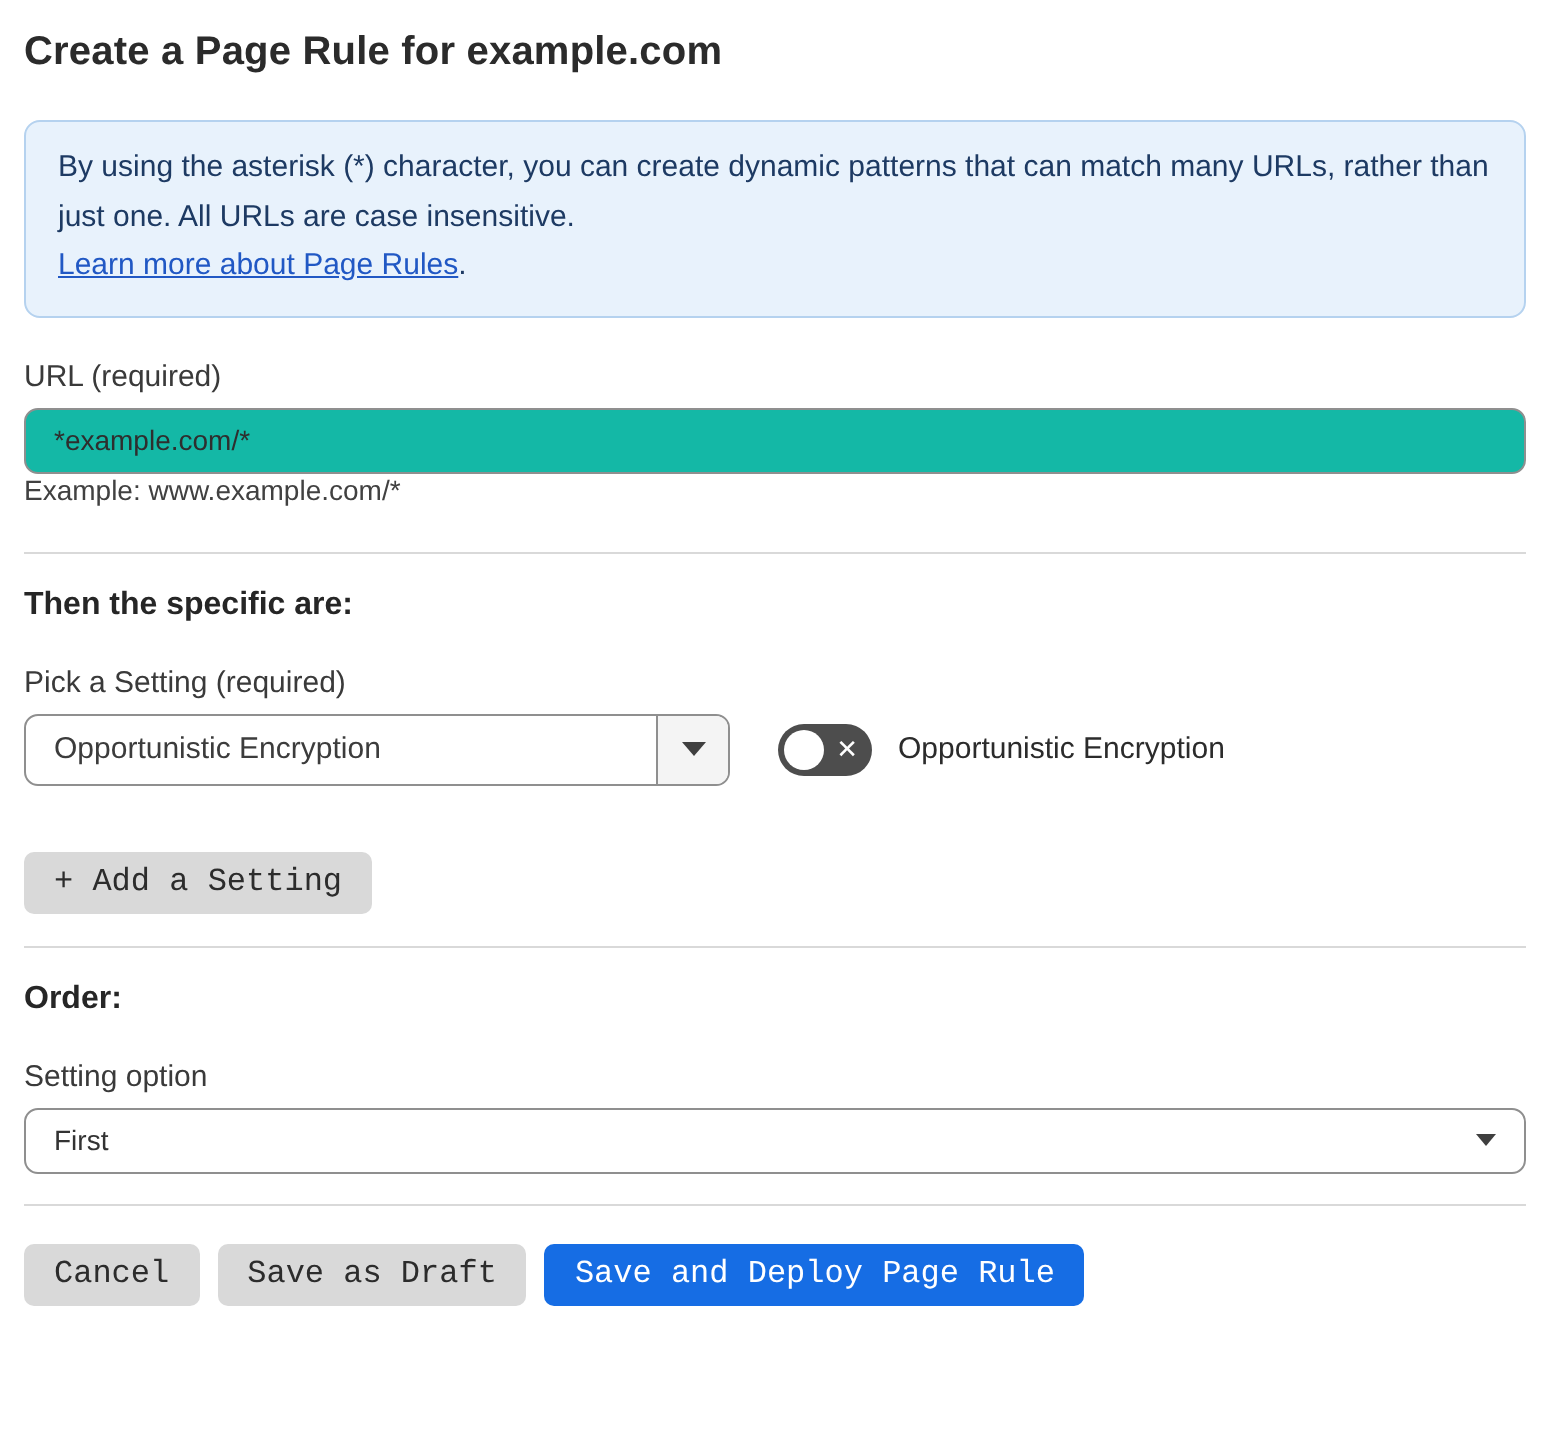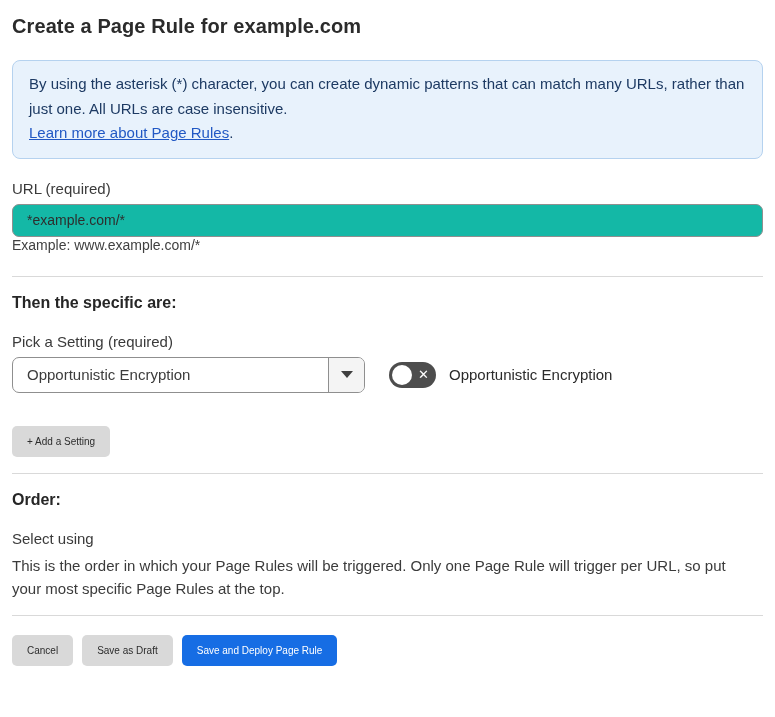--- a/index.html
+++ b/index.html
@@ -144,22 +144,22 @@
     line-height: 1;
     padding-right: 3px;
   }
   .toggle-label {
     margin-left: 13px;
     font-size: 15px;
     color: #2b2b2b;
   }
 
   .btn {
-    font-family: Liberation Sans, sans-serif;
-    font-size: 10px;
+    font-family: Liberation Mono, monospace;
+    font-size: 16px;
     height: 31px;
     padding: 0 15px;
     border: none;
     border-radius: 5px;
     cursor: pointer;
   }
   .btn-gray { background: #d9d9d9; color: #2c2c2c; }
   .btn-blue { background: #166de4; color: #ffffff; }
 
   .add-setting { margin-top: 33px; }
@@ -241,24 +241,27 @@
 
     <span class="toggle-label">Opportunistic Encryption</span>
   </div>
 
   <button class="btn btn-gray add-setting">+ Add a Setting</button>
 
   <hr class="divider" style="margin-top:16px">
 
   <div class="section-heading">Order:</div>
 
-  <div class="field-label">Select using</div>
-
-
-  <div class="order-helper">This is the order in which your Page Rules will be triggered. Only one Page Rule will trigger per URL, so put your most specific Page Rules at the top.</div>
+  <div class="field-label">Setting option</div>
+
+  <div class="select-plain">
+    <span class="select-value">First</span>
+    <span class="tri-down"></span>
+  </div>
+
 
   <hr class="divider footer-divider">
 
   <div class="footer">
     <button class="btn btn-gray">Cancel</button>
     <button class="btn btn-gray">Save as Draft</button>
     <button class="btn btn-blue">Save and Deploy Page Rule</button>
   </div>
 
 </div>

